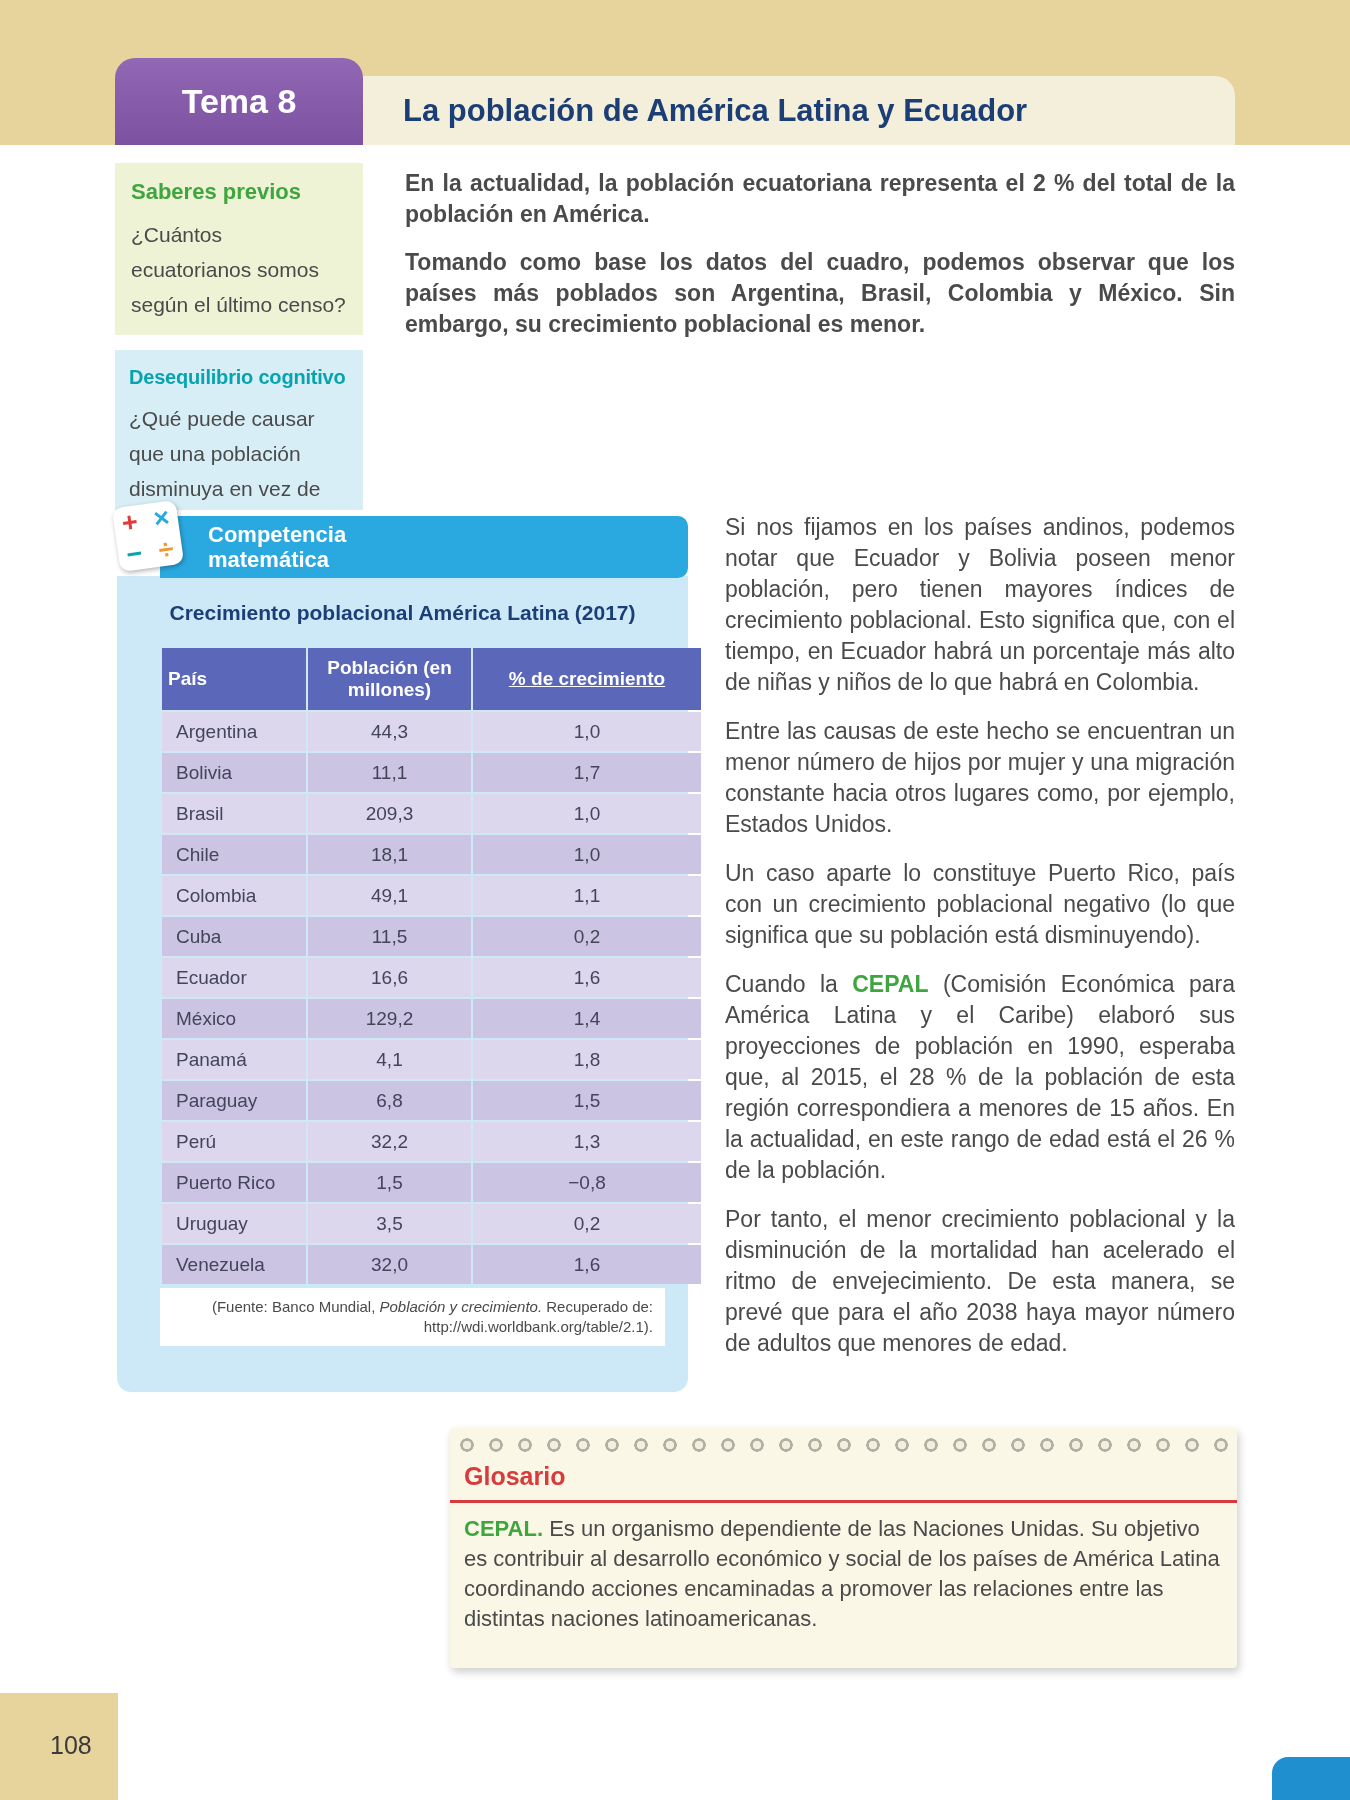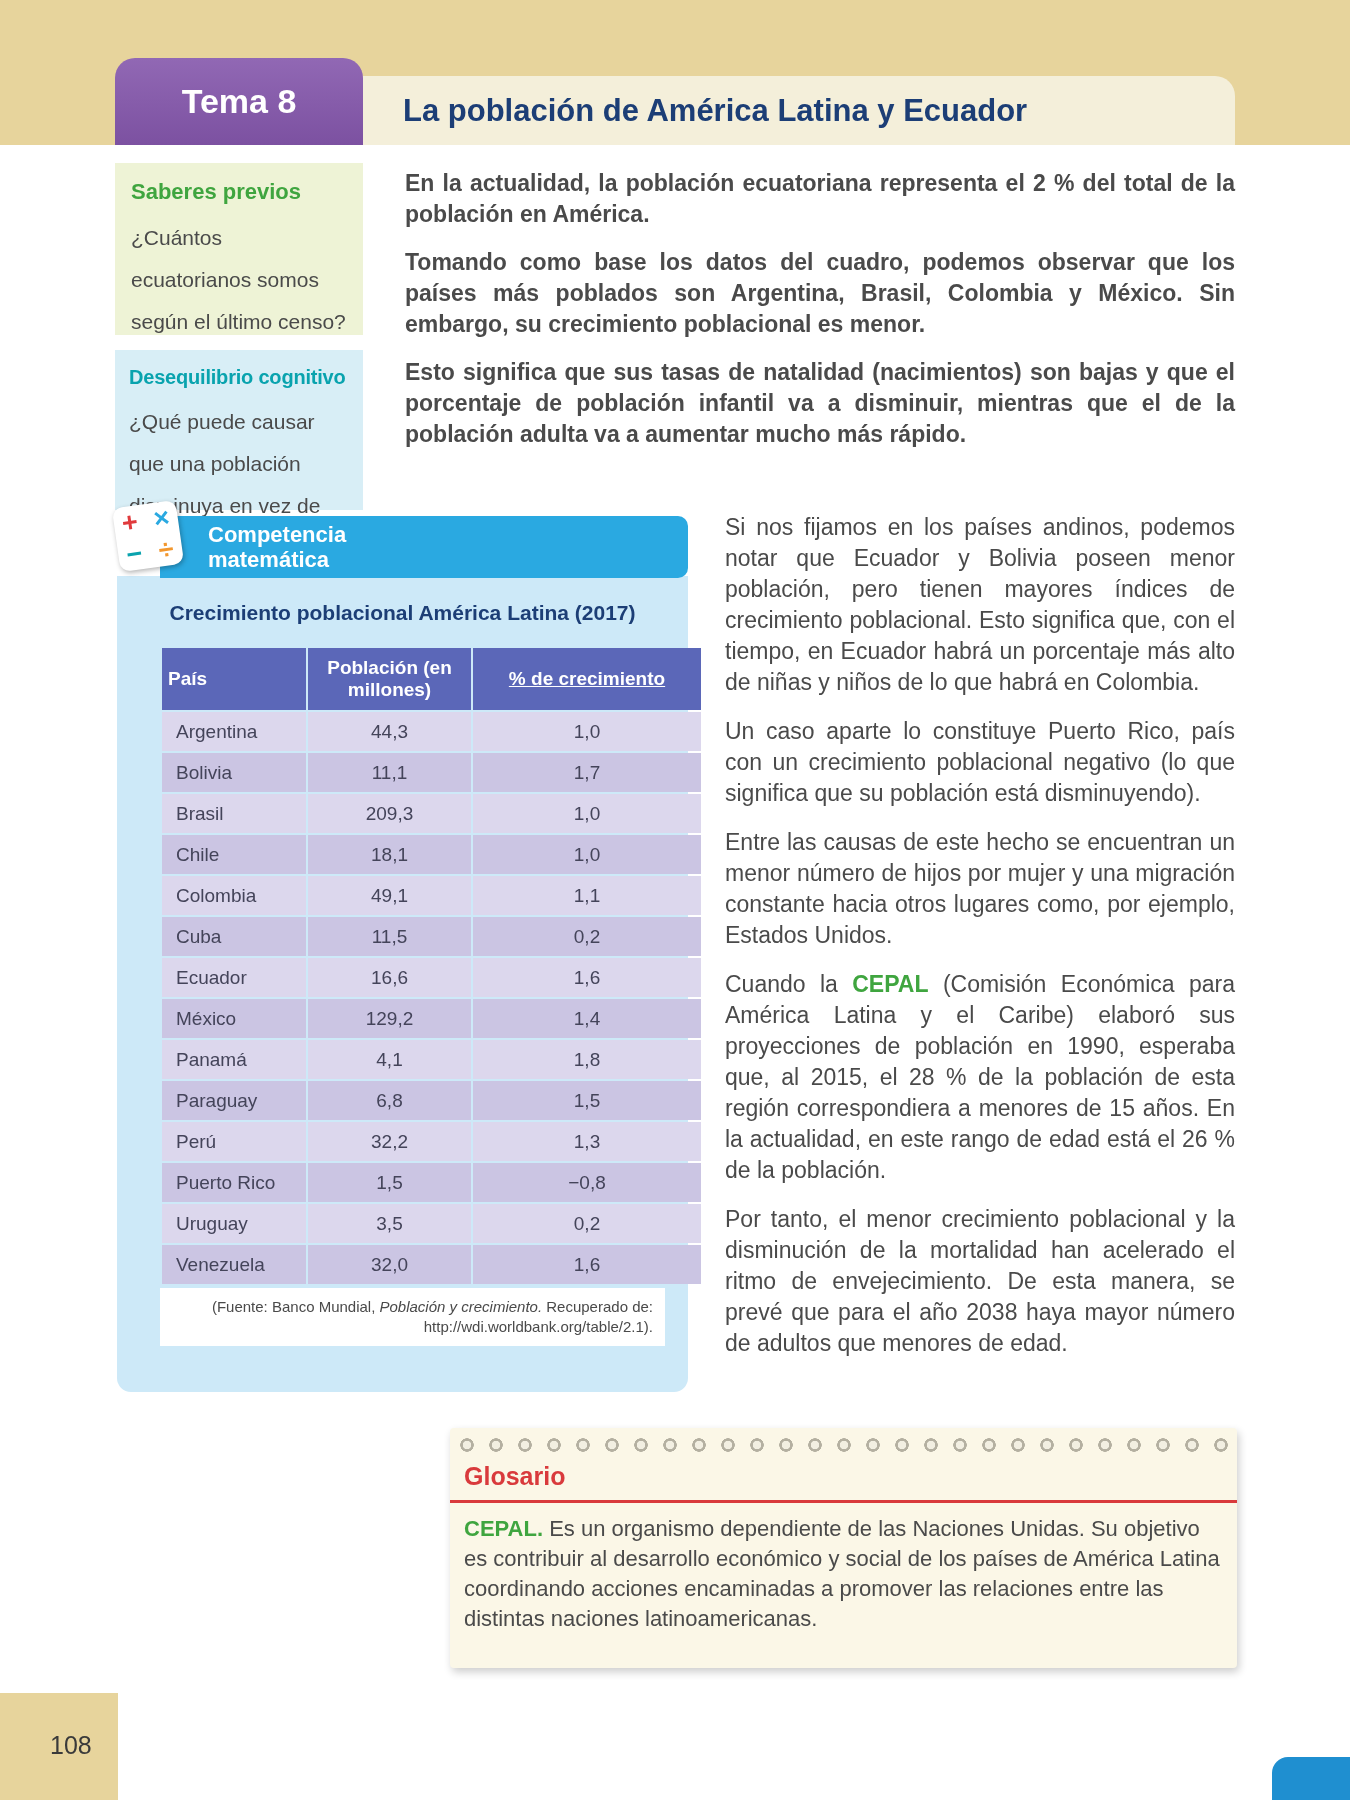--- a/index.html
+++ b/index.html
@@ -13,21 +13,21 @@
     display:flex; align-items:center; justify-content:center;
     color:#fff; font-size:34px; font-weight:bold; }
 
   .title-bar { position:absolute; left:363px; top:76px; width:872px; height:69px;
     background:#f4efda; border-radius:0 20px 0 0; display:flex; align-items:center;
     padding-left:40px; color:#1c3e76; font-size:31px; font-weight:bold; }
 
   .saberes-box { position:absolute; left:115px; top:163px; width:248px; height:172px;
     background:#eef3d6; padding:16px 16px; }
   .saberes-heading { color:#3fa53f; font-size:22px; font-weight:bold; margin-bottom:12px; }
-  .sidebar-text { color:#4a4a4a; font-size:21px; line-height:42px; }
+  .sidebar-text { color:#4a4a4a; font-size:21px; line-height:35px; }
 
   .deseq-box { position:absolute; left:115px; top:350px; width:248px; height:160px;
     background:#d8eef6; padding:16px 14px; }
   .deseq-heading { color:#09a3ae; font-size:20px; font-weight:bold; margin-bottom:12px; letter-spacing:-0.2px; }
 
   .intro { position:absolute; left:405px; top:168px; width:830px;
     color:#4a4a4a; font-size:23px; line-height:31px; text-align:justify;font-weight:bold; }
   .intro p { margin-bottom:17px; }
 
   .math-icon { position:absolute; left:116px; top:504px; width:70px; height:70px; z-index:3; }
@@ -105,21 +105,20 @@
 </div>
 
 <div class="deseq-box">
   <div class="deseq-heading">Desequilibrio cognitivo</div>
   <div class="sidebar-text">¿Qué puede causar que una población disminuya en vez de que aumente?</div>
 </div>
 
 <div class="intro">
   <p>En la actualidad, la población ecuatoriana representa el 2 % del total de la población en América.</p>
   <p>Tomando como base los datos del cuadro, podemos observar que los países más poblados son Argentina, Brasil, Colombia y México. Sin embargo, su crecimiento poblacional es menor.</p>
-  <p>Esto significa que sus tasas de natalidad (nacimientos) son bajas y que el porcentaje de población infantil va a disminuir, mientras que el de la población adulta va a aumentar mucho más rápido.</p>
 </div>
 
 <div class="math-icon">
   <div class="math-card">
     <span class="sym-plus">+</span>
     <span class="sym-times">×</span>
     <span class="sym-minus">−</span>
     <span class="sym-divide">÷</span>
   </div>
 </div>
@@ -214,22 +213,22 @@
       </tr>
     </tbody>
 </table>
 
 <div class="source-note">
   <span>(Fuente: Banco Mundial, </span><i>Población y crecimiento.</i><span> Recuperado de: http://wdi.worldbank.org/table/2.1).</span>
 </div>
 
 <div class="col-right">
   <p>Si nos fijamos en los países andinos, podemos notar que Ecuador y Bolivia poseen menor población, pero tienen mayores índices de crecimiento poblacional. Esto significa que, con el tiempo, en Ecuador habrá un porcentaje más alto de niñas y niños de lo que habrá en Colombia.</p>
+  <p>Entre las causas de este hecho se encuentran un menor número de hijos por mujer y una migración constante hacia otros lugares como, por ejemplo, Estados Unidos.</p>
   <p>Un caso aparte lo constituye Puerto Rico, país con un crecimiento poblacional negativo (lo que significa que su población está disminuyendo).</p>
-  <p>Entre las causas de este hecho se encuentran un menor número de hijos por mujer y una migración constante hacia otros lugares como, por ejemplo, Estados Unidos.</p>
   <p><span>Cuando la </span><span class="cepal-green">CEPAL</span><span> (Comisión Económica para América Latina y el Caribe) elaboró sus proyecciones de población en 1990, esperaba que, al 2015, el 28 % de la población de esta región correspondiera a menores de 15 años. En la actualidad, en este rango de edad está el 26 % de la población.</span></p>
   <p>Por tanto, el menor crecimiento poblacional y la disminución de la mortalidad han acelerado el ritmo de envejecimiento. De esta manera, se prevé que para el año 2038 haya mayor número de adultos que menores de edad.</p>
 </div>
 
 <div class="glosario">
   <div class="glosario-holes"></div>
   <div class="glosario-heading">Glosario</div>
   <div class="glosario-rule"></div>
   <div class="glosario-body">
     <span class="glosario-term">CEPAL.</span><span> Es un organismo dependiente de las Naciones Unidas. Su objetivo es contribuir al desarrollo económico y social de los países de América Latina coordinando acciones encaminadas a promover las relaciones entre las distintas naciones latinoamericanas.</span>

